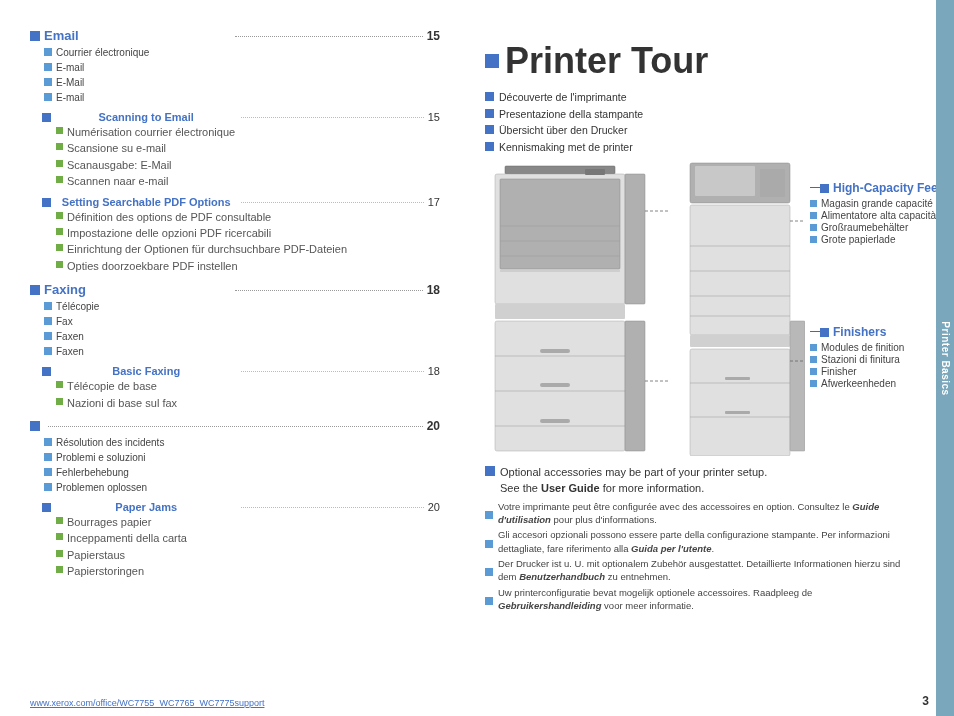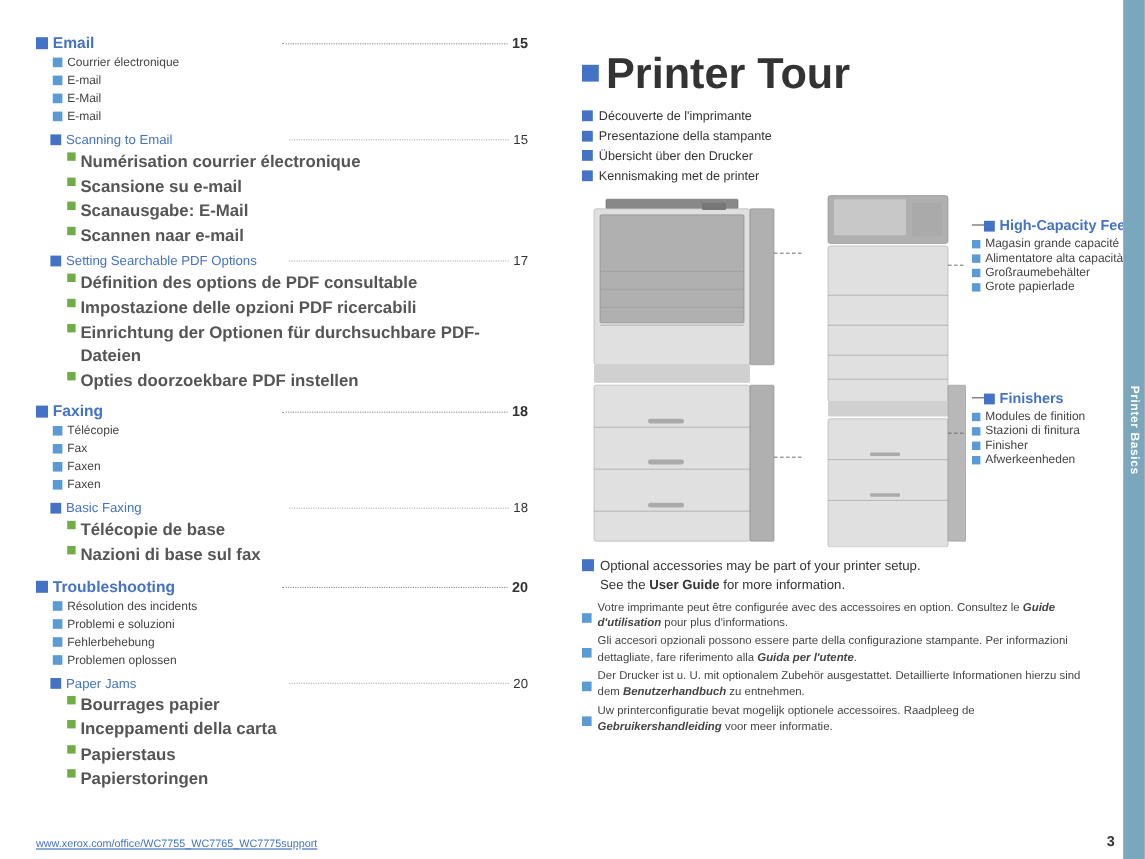--- a/index.html
+++ b/index.html
@@ -104,23 +104,24 @@
       width: 9px;
       height: 9px;
       background: #4472C4;
       margin-right: 4px;
       flex-shrink: 0;
       position: relative;
       top: 1px;
     }
     .subsection-title {
       font-size: 11px;
-      font-weight: normal;
+      font-weight: bold;
       color: #4472C4;
       flex: 1;
+      text-align: center;
     }
     .subsection-dots {
       flex: 1;
       border-bottom: 1px dotted #bbb;
       margin: 0 4px;
       position: relative;
       top: -3px;
     }
     .subsection-page {
       font-size: 11px;
@@ -158,24 +159,23 @@
       display: inline-block;
       width: 7px;
       height: 7px;
       background: #70AD47;
       margin-right: 4px;
       flex-shrink: 0;
       position: relative;
       top: 2px;
     }
     .sub-list-text {
-      font-size: 14px;
+      font-size: 11px;
       color: #555;
       line-height: 1.4;
-      font-weight: bold;
     }
 
     
     .page-title {
       font-size: 36px;
       font-weight: bold;
       color: #333;
       margin-bottom: 8px;
       margin-top: 20px;
       display: flex;
@@ -483,21 +483,20 @@
     </div>
     <div class="sub-list-item">
       <span class="sub-list-icon"></span>
       <span class="sub-list-text">Nazioni di base sul fax</span>
     </div>
   </div>
 
   <div style="margin-top:6px;">
     <div class="section-header">
       <span class="section-icon"></span>
-      <span class="section-title">Troubleshooting</span>
       <span class="section-dots"></span>
       <span class="section-page">20</span>
     </div>
     <div class="list-item">
       <span class="list-item-icon"></span>
       <span class="list-item-text">Résolution des incidents</span>
     </div>
     <div class="list-item">
       <span class="list-item-icon"></span>
       <span class="list-item-text">Problemi e soluzioni</span>

